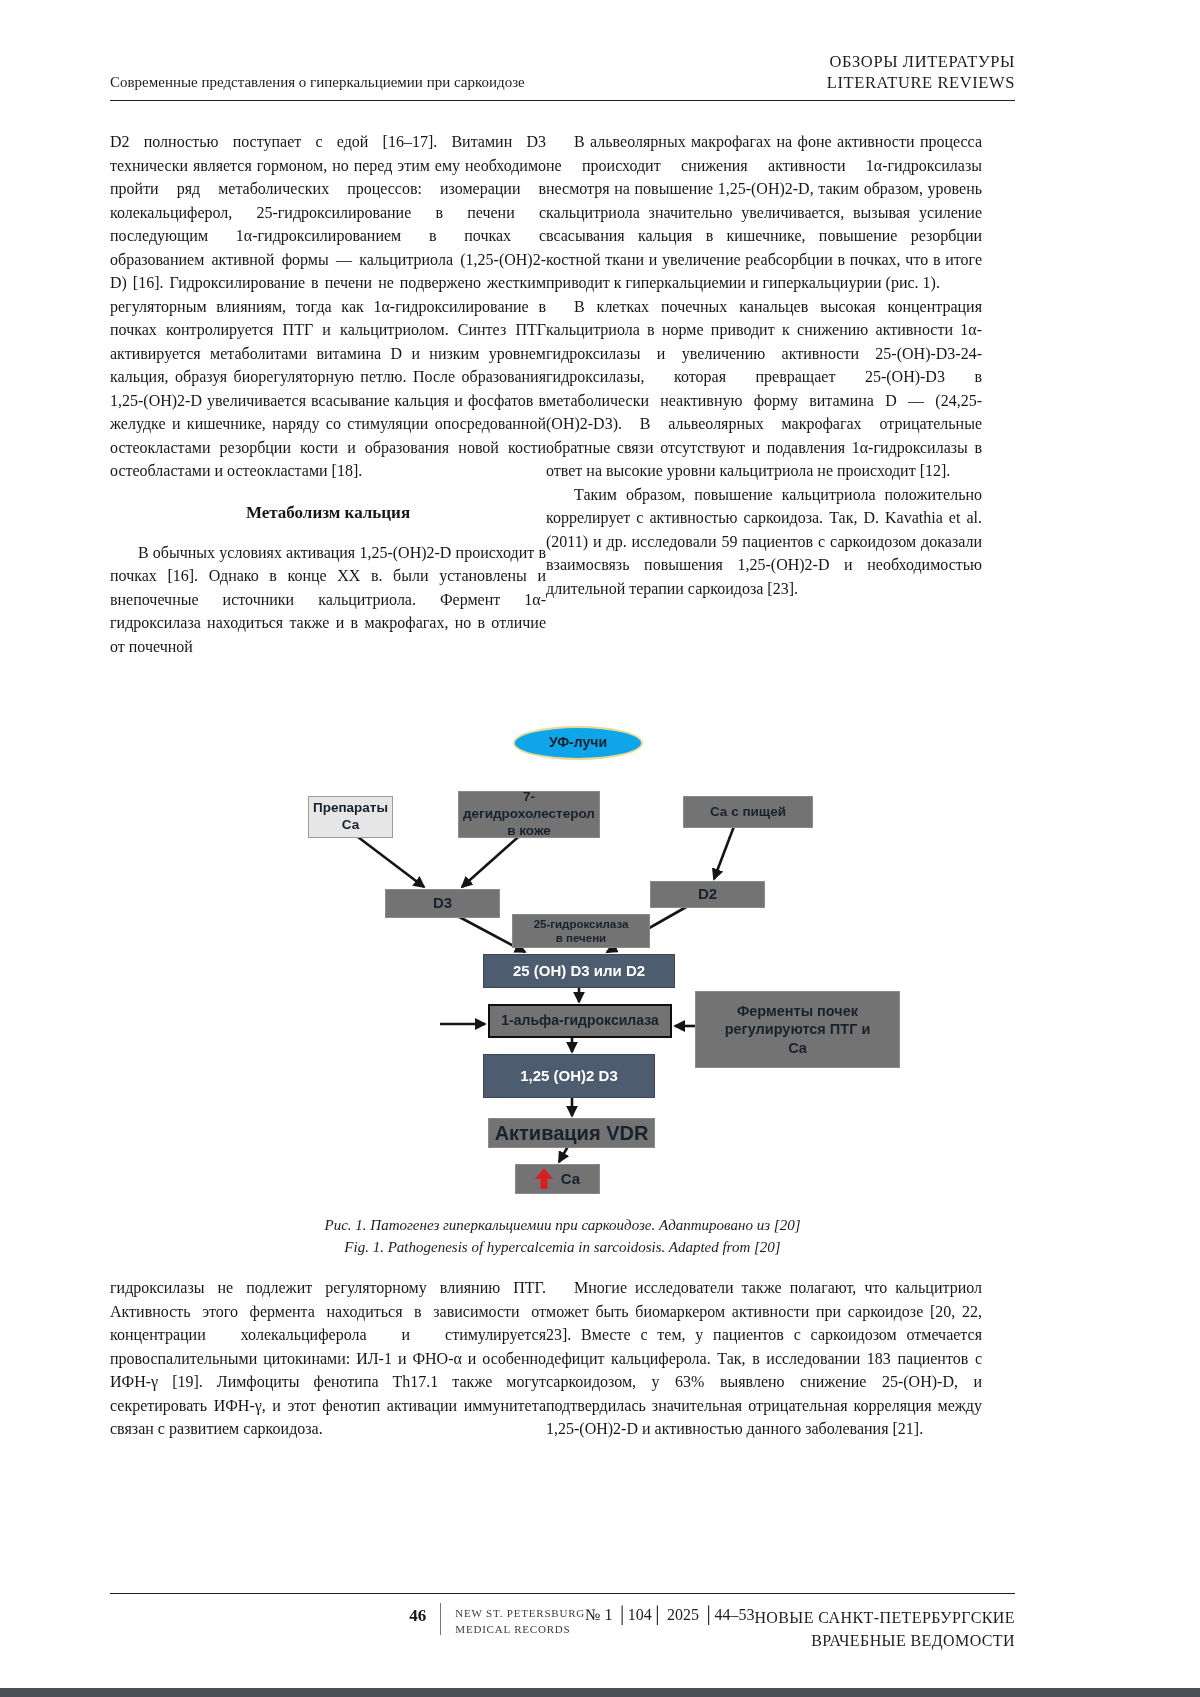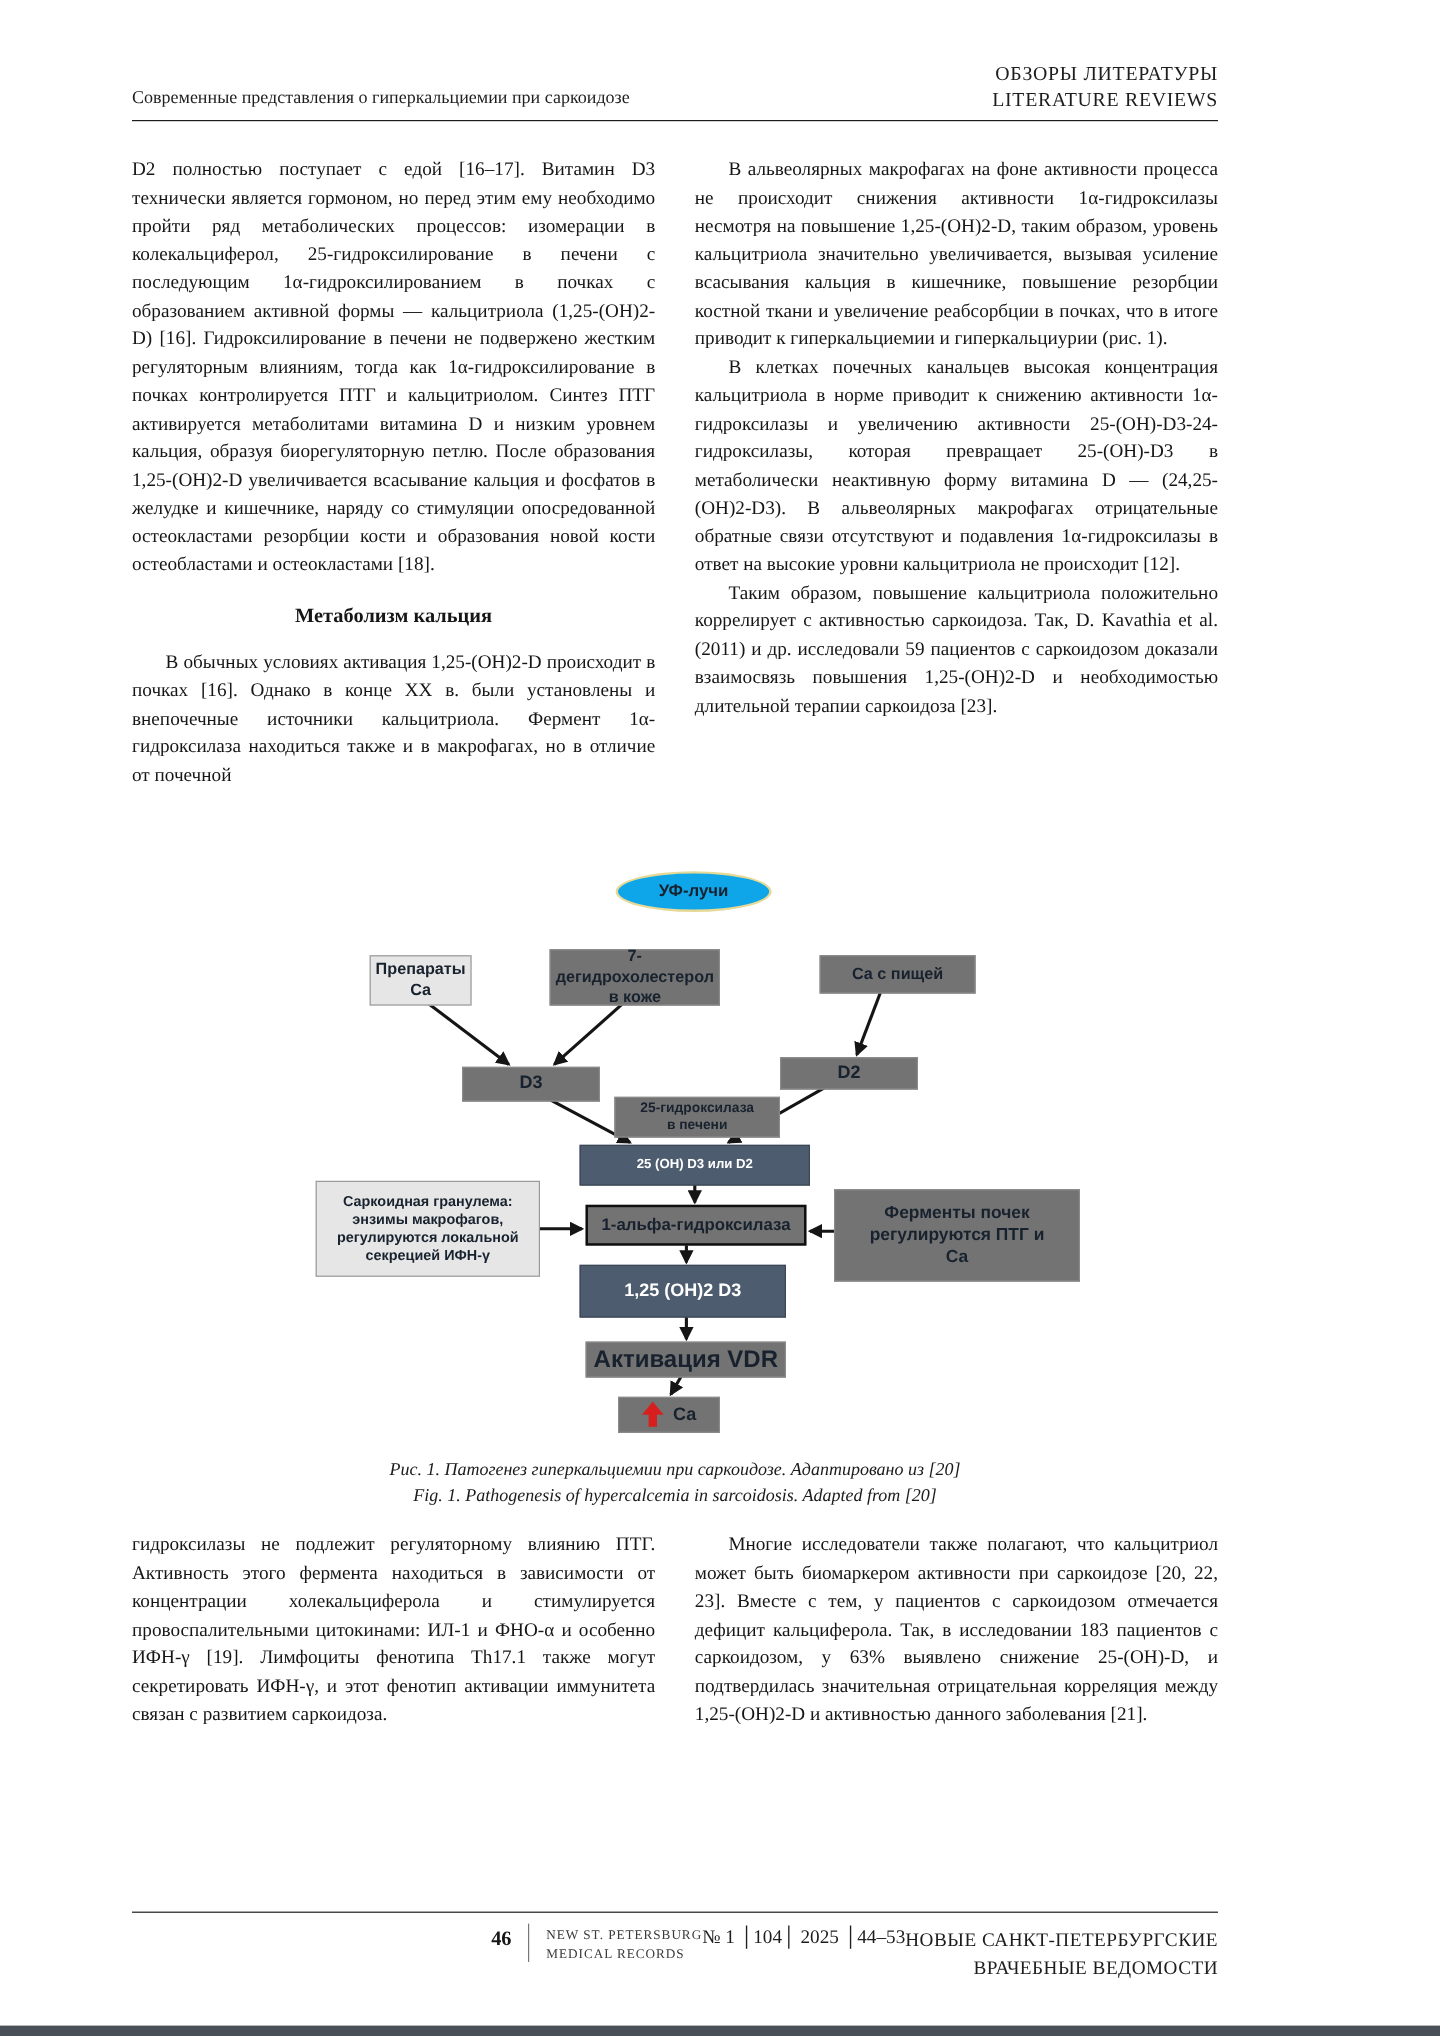--- a/index.html
+++ b/index.html
@@ -11,37 +11,37 @@
   
   .header {
     position:absolute; left:110px; right:185px; top:52px;
     display:flex; justify-content:space-between; align-items:flex-end;
     border-bottom:1.5px solid #1d1d1d; padding-bottom:7px;
   }
   .running-title { font-size:15px; color:#1d1d1d; padding-bottom:2px; }
   .section-labels { text-align:right; line-height:1.25; }
   .section-labels div { font-size:16.5px; letter-spacing:0.6px; color:#1d1d1d; }
   
-  .columns { position:absolute; left:110px; right:185px; display:flex; gap:33px; }
+  .columns { position:absolute; left:110px; right:185px; display:flex; }
   .columns.top { top:130px; }
   .columns.bottom { top:1276px;align-items:center; }
   .col { width:436px; }
   .col p { font-size:16px; line-height:23.5px; text-align:justify; text-indent:28px; hyphens:auto; }
   .col p.noindent { text-indent:0; }
   .col h3 { font-size:17px; font-weight:bold; text-align:center; margin:20px 0 18px; }
   
   .figure { position:absolute; left:110px; top:726px; width:905px; }
   .diagram { position:relative; width:905px; height:478px; font-family:"Liberation Sans", sans-serif; }
   .arrows { position:absolute; left:0; top:0; z-index:1; }
   .node {
     position:absolute; z-index:2; display:flex; align-items:center; justify-content:center;
     text-align:center; white-space:pre-line; font-weight:bold; color:#18222e;
     background:#737373; border:1px solid #8a8a8a; font-size:13.5px; line-height:1.25; padding:2px 4px;
   }
-  .node.dark { background:#4d5c6e; color:#ffffff; border:1px solid #3b4754; font-size:11px; }
+  .node.dark { background:#4d5c6e; color:#ffffff; border:1px solid #3b4754; font-size:15px; }
   .node.thick { border:2.5px solid #0f0f0f; font-size:14px; }
   .node.gray { background:#e6e6e6; border:1px solid #9a9a9a; }
   .node.small { font-size:11.5px; }
   .node.big { font-size:15px; }
   .node.ellipse { border-radius:50%; border:2px solid #e6d996; background:#0ea5e9; font-size:14px; }
   .granuloma { font-size:12px; }
   .ca-node { gap:8px; }
   .red-arrow { position:relative; width:18px; height:22px; display:inline-block; }
   .red-arrow::before {
     content:""; position:absolute; left:50%; top:0; transform:translateX(-50%);
@@ -119,24 +119,20 @@
       <div class="node gray" style="left:198px;top:70px;width:85px;height:42px">Препараты
 Са</div>
       <div class="node" style="left:348px;top:65px;width:142px;height:47px">7-дегидрохолестерол
 в коже</div>
       <div class="node" style="left:573px;top:70px;width:130px;height:32px">Са с пищей</div>
       <div class="node big" style="left:275px;top:163px;width:115px;height:29px">D3</div>
       <div class="node big" style="left:540px;top:155px;width:115px;height:27px">D2</div>
       <div class="node small" style="left:402px;top:188px;width:138px;height:34px">25-гидроксилаза
 в печени</div>
       <div class="node dark" style="left:373px;top:228px;width:192px;height:34px">25 (ОН) D3 или D2</div>
-      <div class="node gray granuloma" style="left:153px;top:258px;width:187px;height:80px">Саркоидная гранулема:
-энзимы макрофагов,
-регулируются локальной
-секрецией  ИФН-γ</div>
       <div class="node thick" style="left:378px;top:278px;width:184px;height:34px">1-альфа-гидроксилаза</div>
       <div class="node" style="left:585px;top:265px;width:205px;height:77px;font-size:14.5px">Ферменты почек
 регулируются ПТГ и
 Са</div>
       <div class="node dark big" style="left:373px;top:328px;width:172px;height:44px">1,25 (ОН)2 D3</div>
       <div class="node" style="left:378px;top:392px;width:167px;height:30px;font-size:20px">Активация VDR</div>
       <div class="node big ca-node" style="left:405px;top:438px;width:85px;height:30px">
         <span class="red-arrow"></span>
         <span>Са</span>
       </div>

